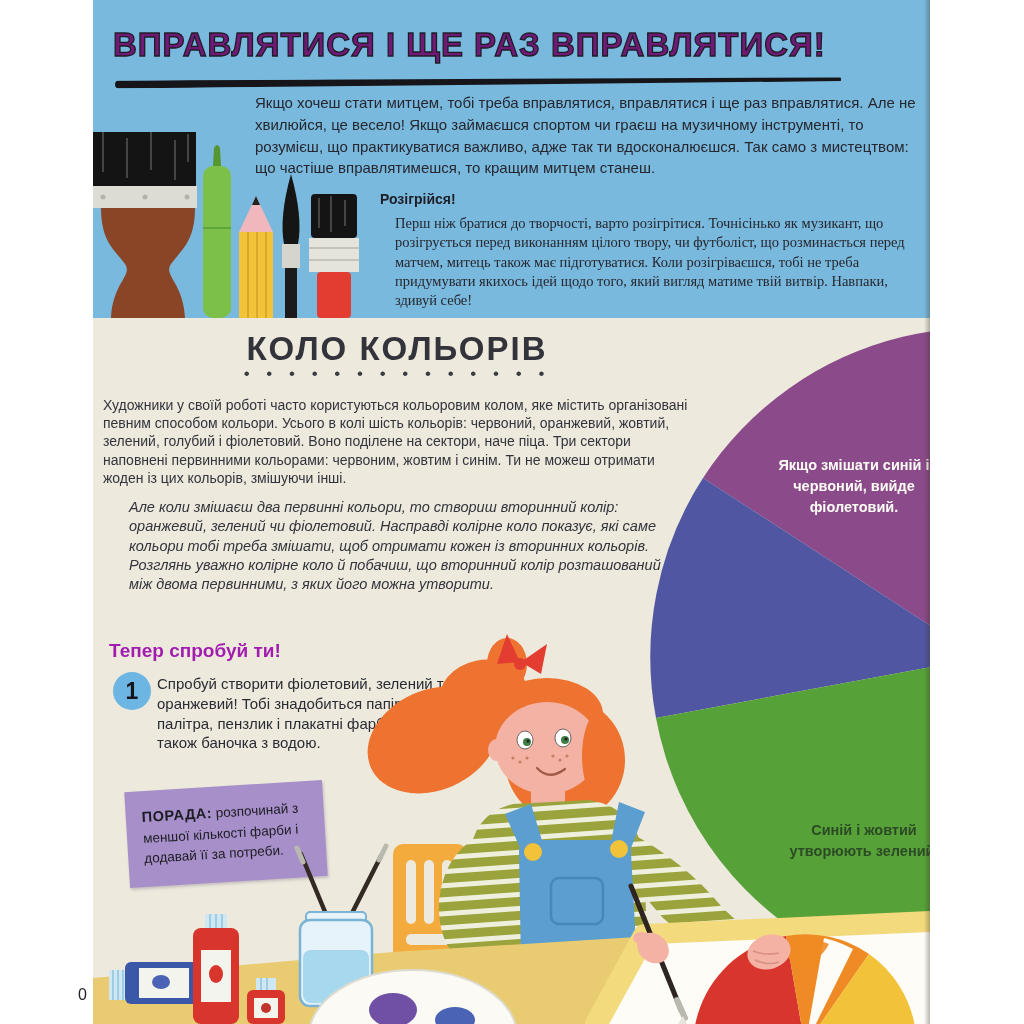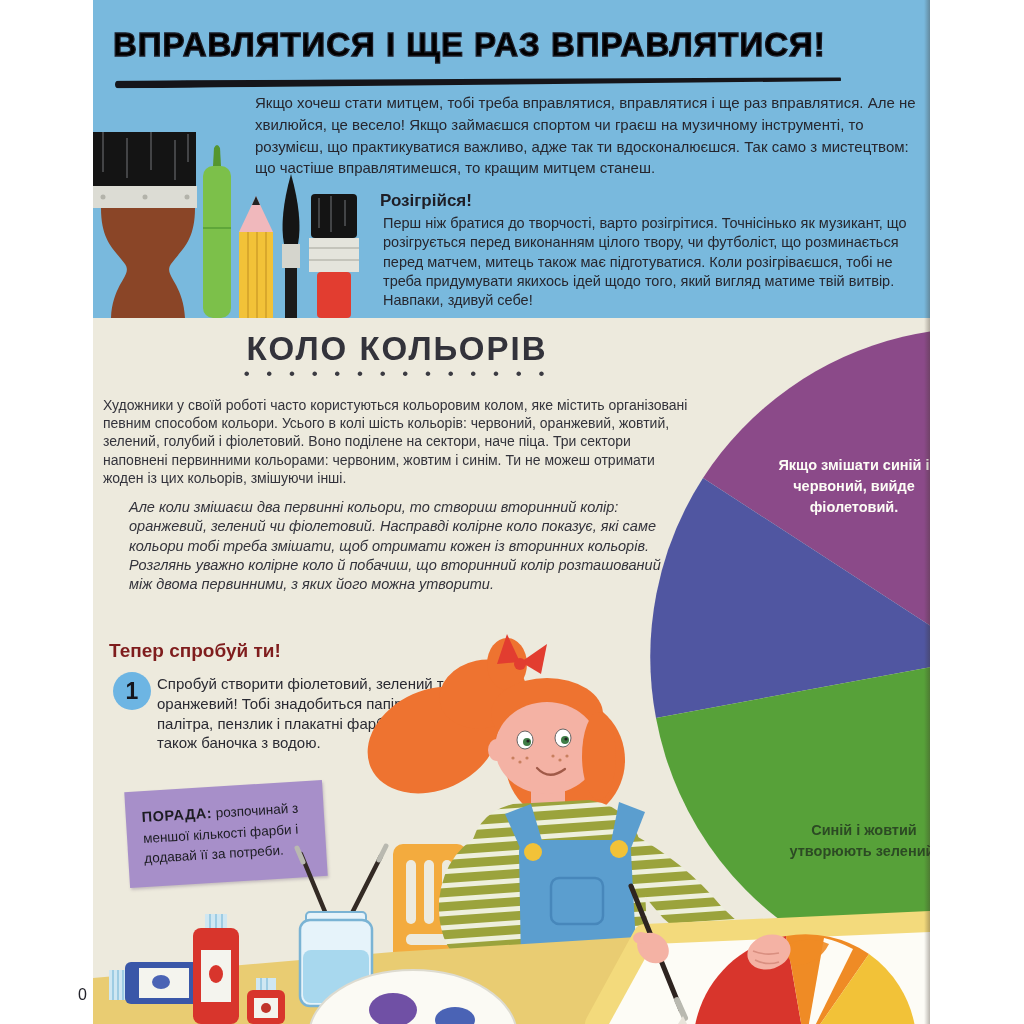--- a/index.html
+++ b/index.html
@@ -3,38 +3,38 @@
 <meta charset="utf-8">
 <style>
   html,body{margin:0;padding:0;background:#ffffff;width:1024px;height:1024px;overflow:hidden;
     font-family:"Liberation Sans", sans-serif;}
   .stage{position:relative;width:1024px;height:1024px;background:#fff;}
   .page{position:absolute;left:93px;top:0;width:837px;height:1024px;background:#edeadd;overflow:hidden;}
   .page::after{content:"";position:absolute;right:0;top:0;width:6px;height:100%;
     background:linear-gradient(to right, rgba(0,0,0,0), rgba(60,50,40,.35));pointer-events:none;}
   .bluehead{position:absolute;left:0;top:0;width:837px;height:318px;background:#79b9dd;}
   .title{position:absolute;left:20px;top:26px;width:760px;font-size:33px;font-weight:bold;
-    letter-spacing:1px;color:#000000;-webkit-text-stroke:1.3px #1c1c26;white-space:nowrap;}
+    letter-spacing:1px;color:#701a75;-webkit-text-stroke:1.3px #1c1c26;white-space:nowrap;}
   .underline{position:absolute;left:22px;top:78px;width:726px;height:8px;background:#15151a;
     transform:rotate(-0.4deg);clip-path:polygon(0 0,100% 25%,100% 70%,0 100%);border-radius:4px;}
   .intro{position:absolute;left:162px;top:92px;width:672px;font-size:15px;line-height:1.45;color:#26262e;}
-  .warmup-h{position:absolute;left:287px;top:191px;font-size:17px;font-weight:bold;color:#1e1e26;}
-  .warmup-t{position:absolute;left:290px;top:214px;width:532px;font-size:14.5px;line-height:1.33;color:#26262e;}
+  .warmup-h{position:absolute;left:287px;top:191px;font-size:14px;font-weight:bold;color:#1e1e26;}
+  .warmup-t{position:absolute;left:302px;top:214px;width:532px;font-size:14.5px;line-height:1.33;color:#26262e;font-family:Liberation Serif, serif;}
   .tools{position:absolute;left:0;top:132px;}
   .cw-head{position:absolute;left:124px;top:330px;width:360px;text-align:center;font-size:33px;
     font-weight:bold;letter-spacing:2px;color:#33333b;}
   .cw-dots{position:absolute;left:124px;top:364px;width:360px;text-align:center;font-size:17px;
     letter-spacing:6px;color:#3b3b42;}
   .p1{position:absolute;left:10px;top:396px;width:588px;font-size:14px;line-height:1.3;color:#33333b;}
   .p2{position:absolute;left:36px;top:498px;width:552px;font-size:14.5px;line-height:1.33;color:#33333b;font-style:italic;}
   .wheel-svg{position:absolute;left:540px;top:318px;width:297px;height:706px;}
   .lbl{position:absolute;text-align:center;font-weight:bold;font-size:14.5px;line-height:1.45;}
   .lbl-purple{left:682px;top:455px;width:158px;color:#fdfdf6;}
   .lbl-green{left:692px;top:820px;width:158px;color:#2c4a24;}
-  .try-h{position:absolute;left:16px;top:640px;font-size:19px;font-weight:bold;color:#7f1d1d;}
+  .try-h{position:absolute;left:16px;top:640px;font-size:19px;font-weight:bold;color:#a21caf;}
   .step-circle{position:absolute;left:20px;top:672px;width:38px;height:38px;border-radius:50%;
     background:#6db5e3;color:#15151c;font-size:23px;font-weight:bold;display:flex;
     align-items:center;justify-content:center;}
   .step-text{position:absolute;left:64px;top:674px;width:296px;font-size:15px;line-height:1.32;color:#2a2a32;}
   .tip{position:absolute;left:34px;top:786px;width:168px;background:#a78fc9;padding:16px 14px 18px 16px;
     transform:rotate(-3.5deg);color:#1c1c22;font-size:13.5px;line-height:1.5;box-shadow:1px 2px 3px rgba(80,60,100,.25);}
   .tip b{font-size:14.5px;letter-spacing:.5px;}
   .scene{position:absolute;left:0;top:618px;}
   .pagenum{position:absolute;left:78px;top:986px;font-size:16px;color:#23232b;}
 </style>

